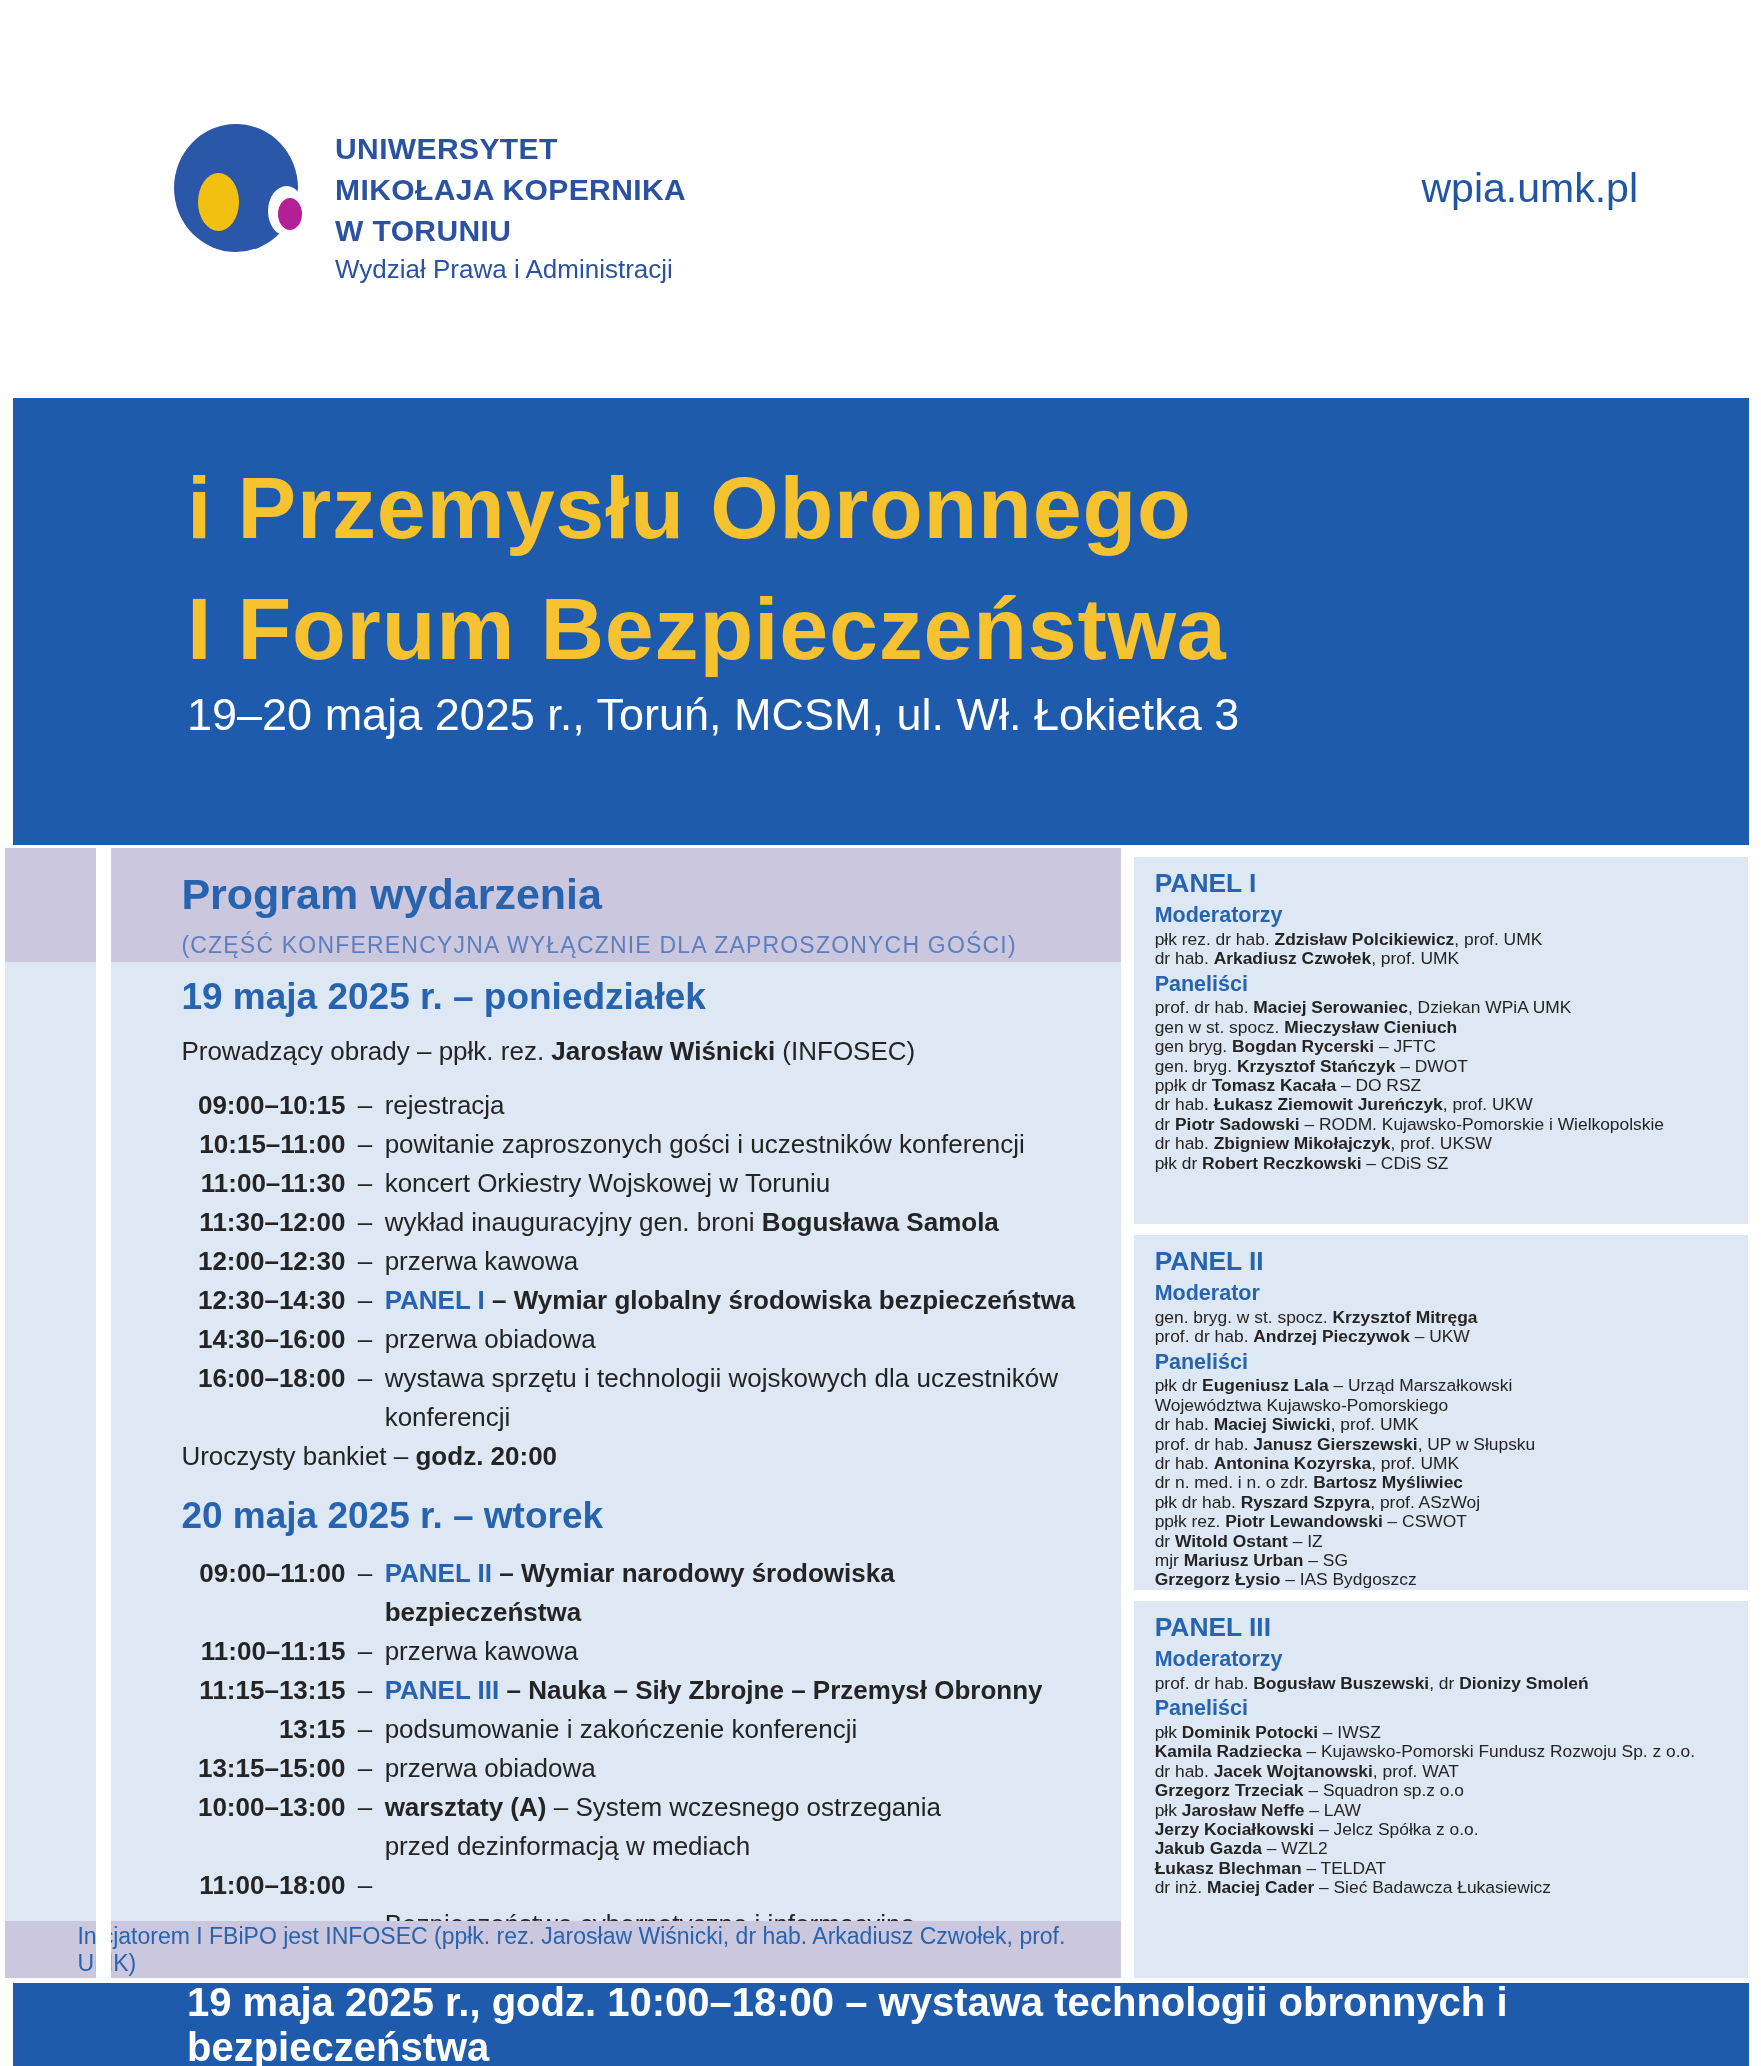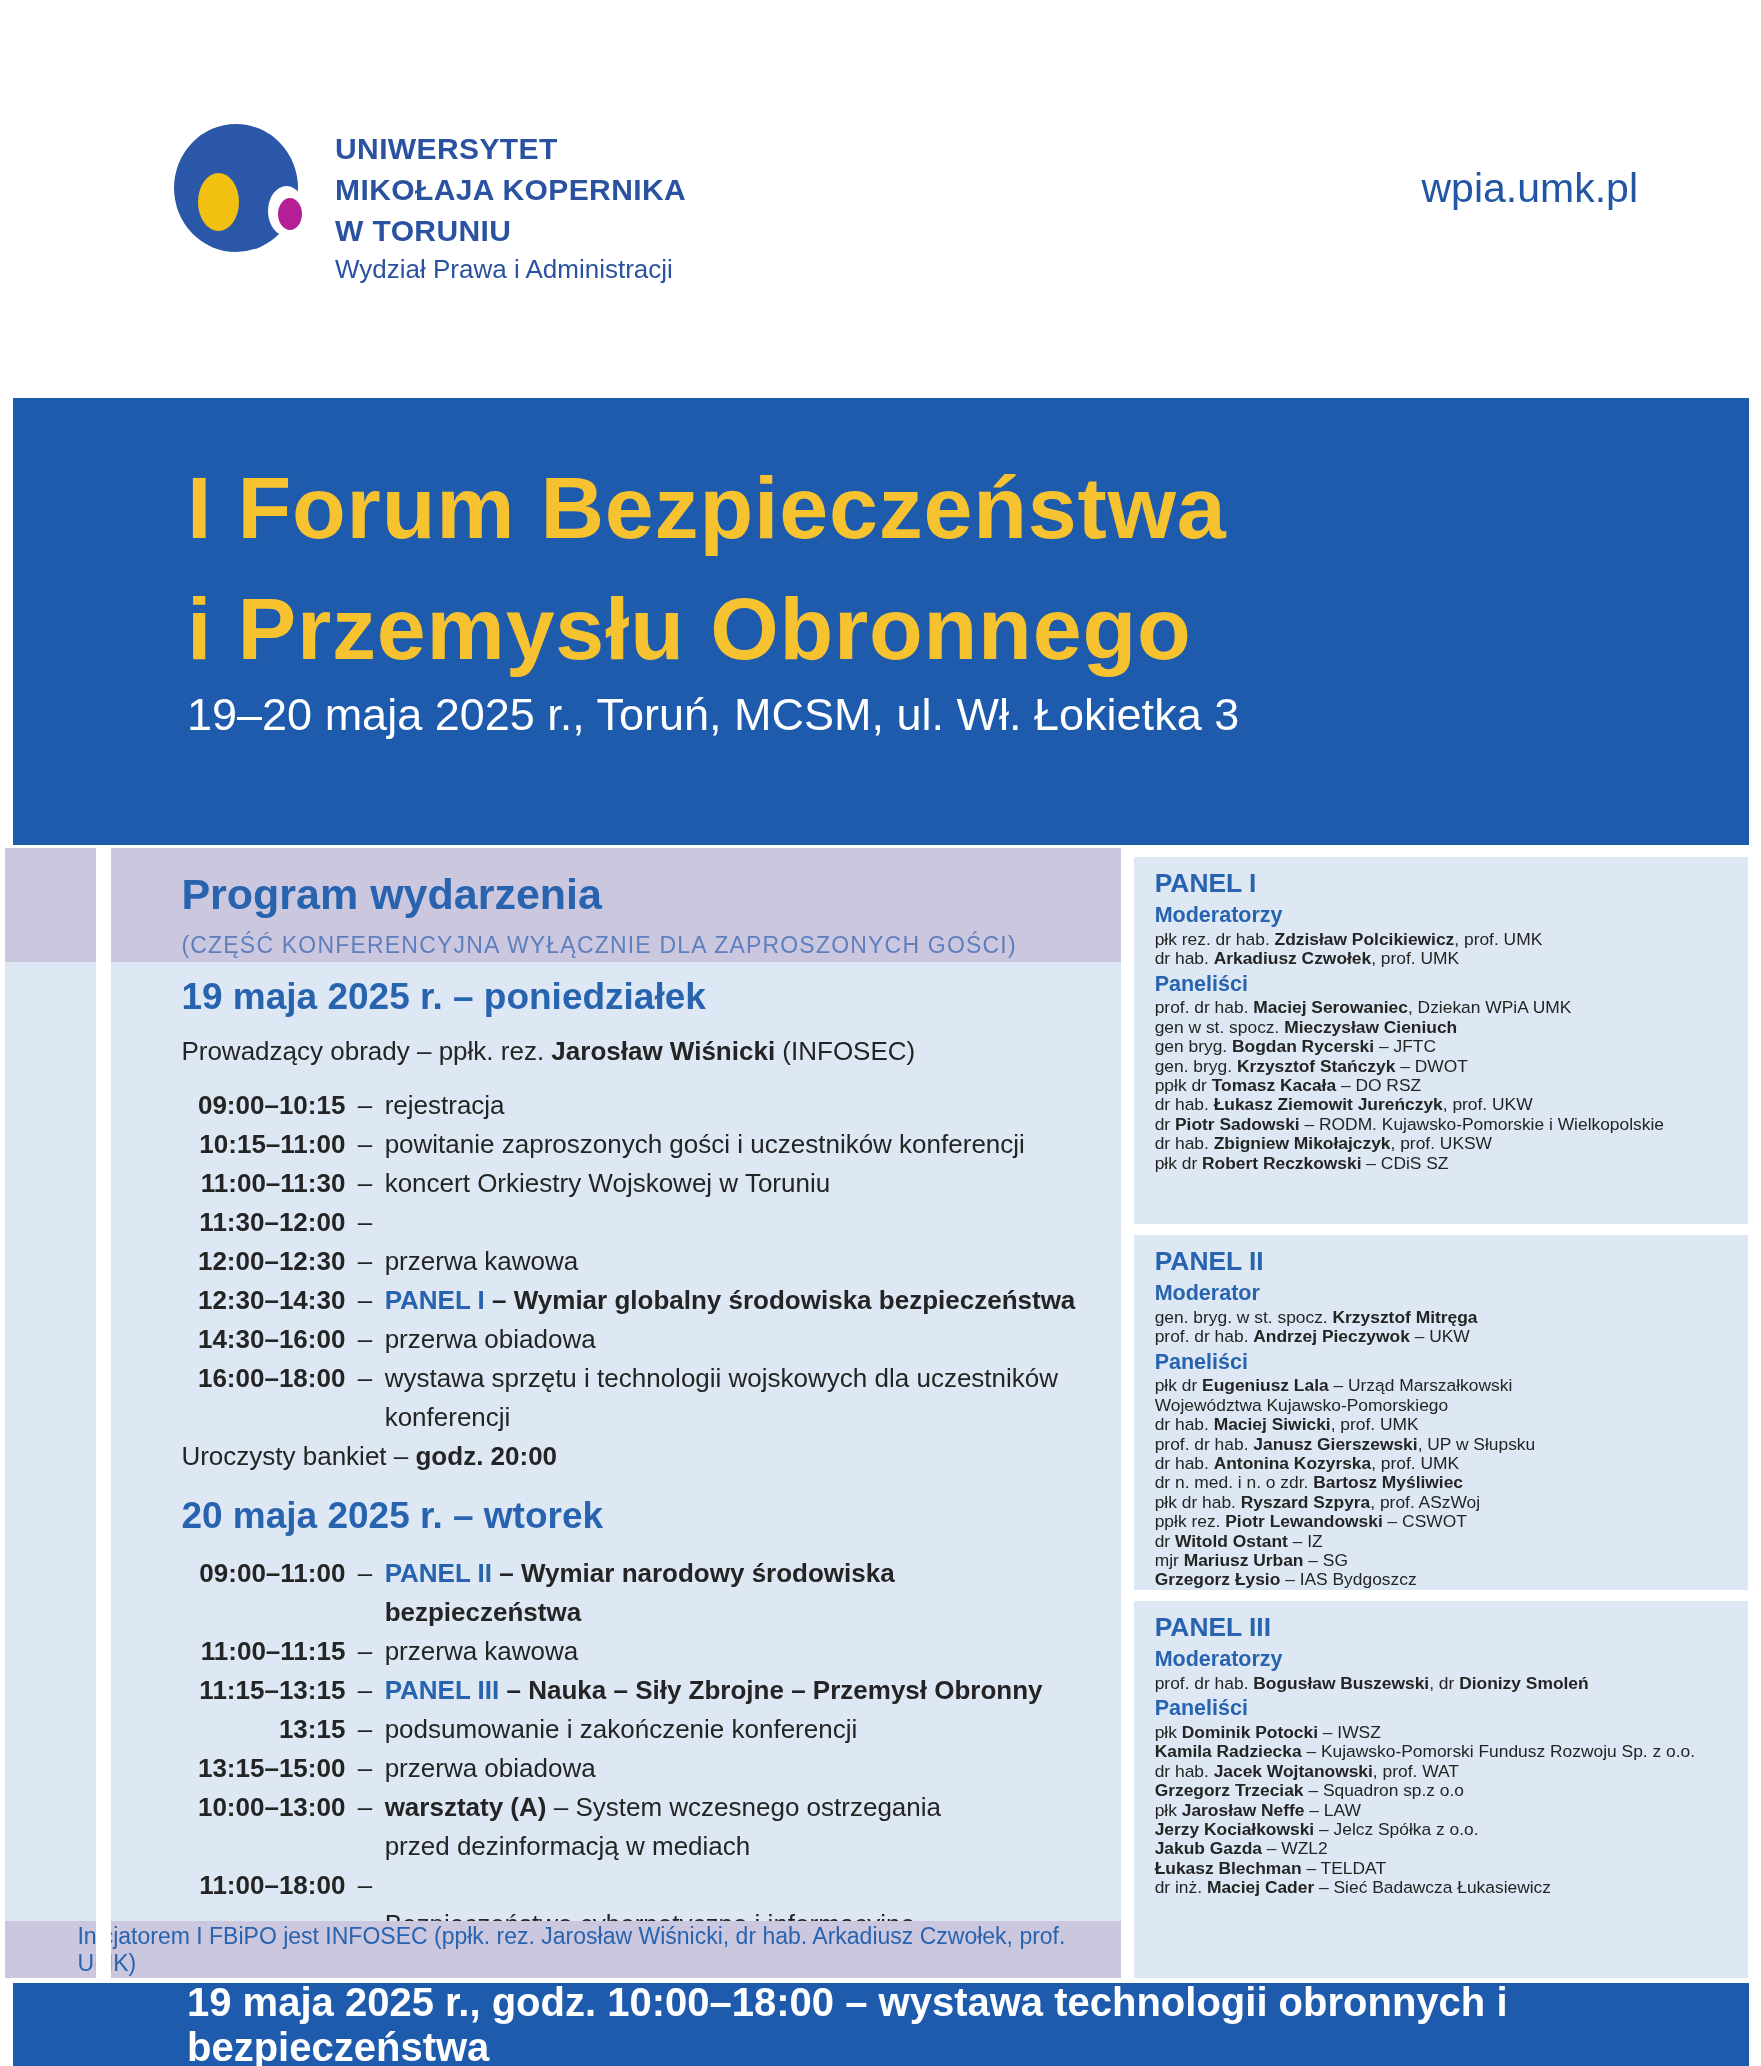--- a/index.html
+++ b/index.html
@@ -81,22 +81,22 @@
         <div>W TORUNIU</div>
       </div>
       <div class="umk-sub">Wydział Prawa i Administracji</div>
     </div>
   </div>
   <div class="abs site">wpia.umk.pl</div>
 </div>
 
 <div class="abs hero">
   <h1>
+    <div>i Przemysłu Obronnego</div>
     <div>I Forum Bezpieczeństwa</div>
-    <div>i Przemysłu Obronnego</div>
   </h1>
   <div class="date">19–20 maja 2025 r., Toruń, MCSM, ul. Wł. Łokietka 3</div>
 </div>
 
 <div class="abs content">
   <div class="center-col">
     <div class="prog-head">
       <h2>Program wydarzenia</h2>
       <div class="prog-sub">(CZĘŚĆ KONFERENCYJNA WYŁĄCZNIE DLA ZAPROSZONYCH GOŚCI)</div>
     </div>
@@ -115,20 +115,21 @@
             <span class="desc"><span>powitanie zaproszonych gości i uczestników konferencji</span></span>
           </div>
           <div class="row">
             <span class="time">11:00–11:30</span>
             <span class="dash">–</span>
             <span class="desc"><span>koncert Orkiestry Wojskowej w Toruniu</span></span>
           </div>
           <div class="row">
             <span class="time">11:30–12:00</span>
             <span class="dash">–</span>
+            <span class="desc"><span>wykład inauguracyjny gen. broni </span><span class="b">Bogusława Samola</span></span>
           </div>
           <div class="row">
             <span class="time">12:00–12:30</span>
             <span class="dash">–</span>
             <span class="desc"><span>przerwa kawowa</span></span>
           </div>
           <div class="row">
             <span class="time">12:30–14:30</span>
             <span class="dash">–</span>
             <span class="desc"><span class="bl">PANEL I</span><span class="b"> – </span><span class="b">Wymiar globalny środowiska bezpieczeństwa</span></span>

